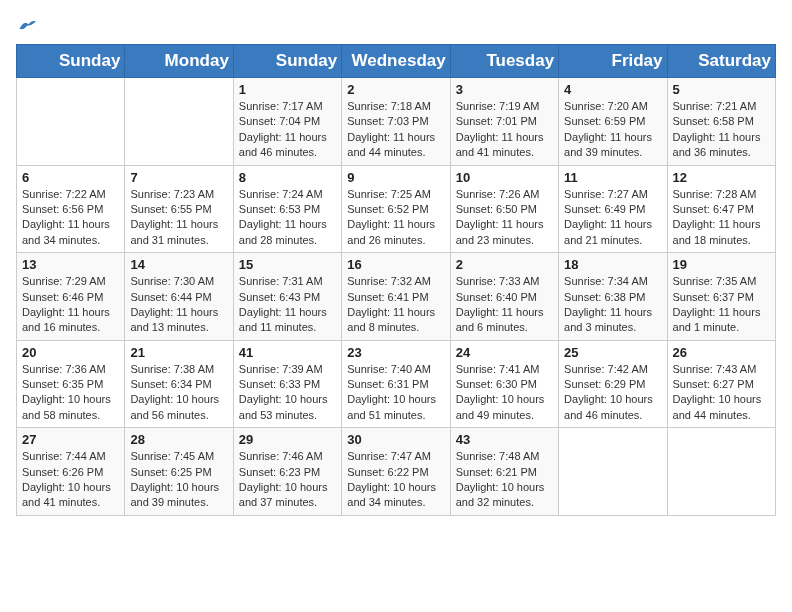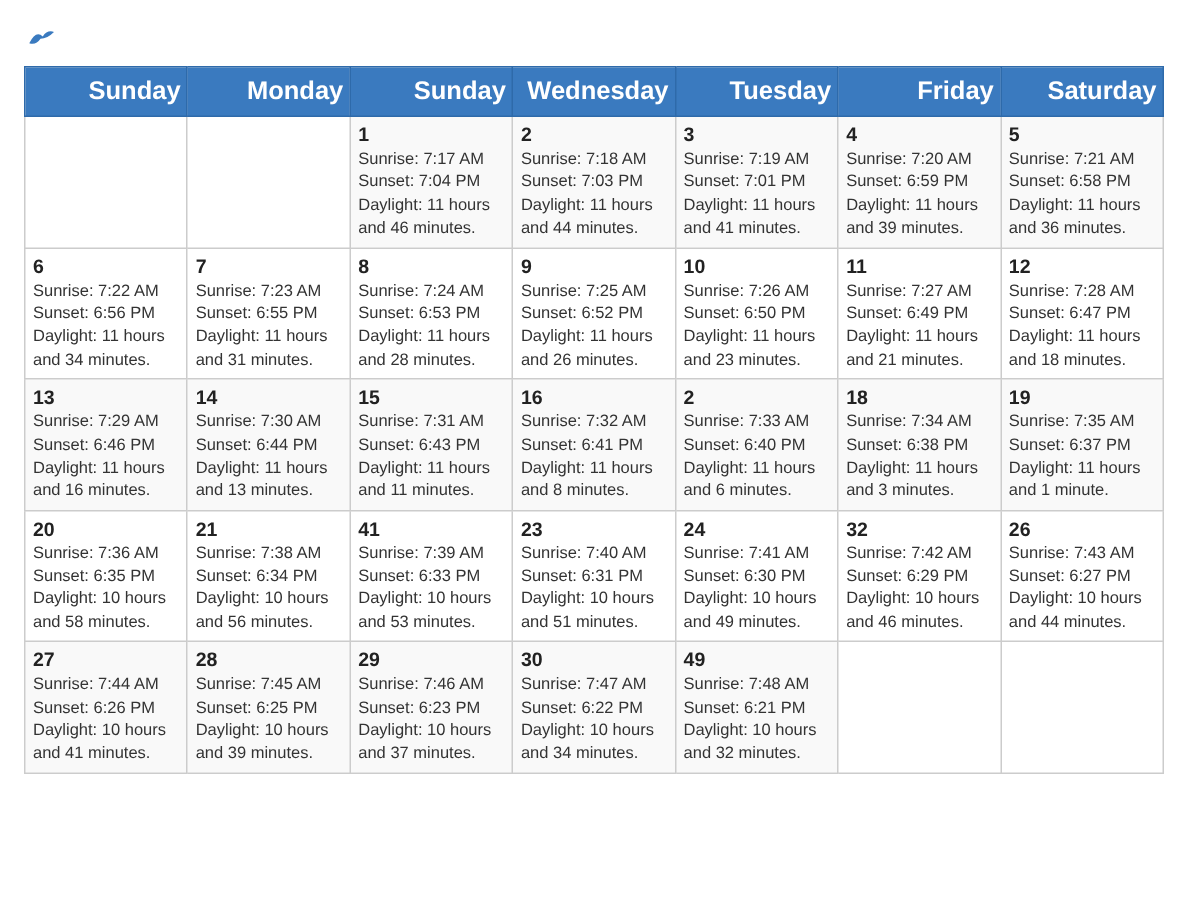--- a/index.html
+++ b/index.html
@@ -200,21 +200,21 @@
         </td>
         <td>
           <span class="day-num">23</span>
           <div class="day-info">Sunrise: 7:40 AM<br>Sunset: 6:31 PM<br>Daylight: 10 hours and 51 minutes.</div>
         </td>
         <td>
           <span class="day-num">24</span>
           <div class="day-info">Sunrise: 7:41 AM<br>Sunset: 6:30 PM<br>Daylight: 10 hours and 49 minutes.</div>
         </td>
         <td>
-          <span class="day-num">32</span>
+          <span class="day-num">25</span>
           <div class="day-info">Sunrise: 7:42 AM<br>Sunset: 6:29 PM<br>Daylight: 10 hours and 46 minutes.</div>
         </td>
         <td>
           <span class="day-num">26</span>
           <div class="day-info">Sunrise: 7:43 AM<br>Sunset: 6:27 PM<br>Daylight: 10 hours and 44 minutes.</div>
         </td>
       </tr>
       <tr>
         <td>
           <span class="day-num">27</span>
@@ -226,20 +226,20 @@
         </td>
         <td>
           <span class="day-num">29</span>
           <div class="day-info">Sunrise: 7:46 AM<br>Sunset: 6:23 PM<br>Daylight: 10 hours and 37 minutes.</div>
         </td>
         <td>
           <span class="day-num">30</span>
           <div class="day-info">Sunrise: 7:47 AM<br>Sunset: 6:22 PM<br>Daylight: 10 hours and 34 minutes.</div>
         </td>
         <td>
-          <span class="day-num">49</span>
+          <span class="day-num">43</span>
           <div class="day-info">Sunrise: 7:48 AM<br>Sunset: 6:21 PM<br>Daylight: 10 hours and 32 minutes.</div>
         </td>
         <td class="empty"></td>
         <td class="empty"></td>
       </tr>
     </tbody>
 </table>
 
 </body></html>

